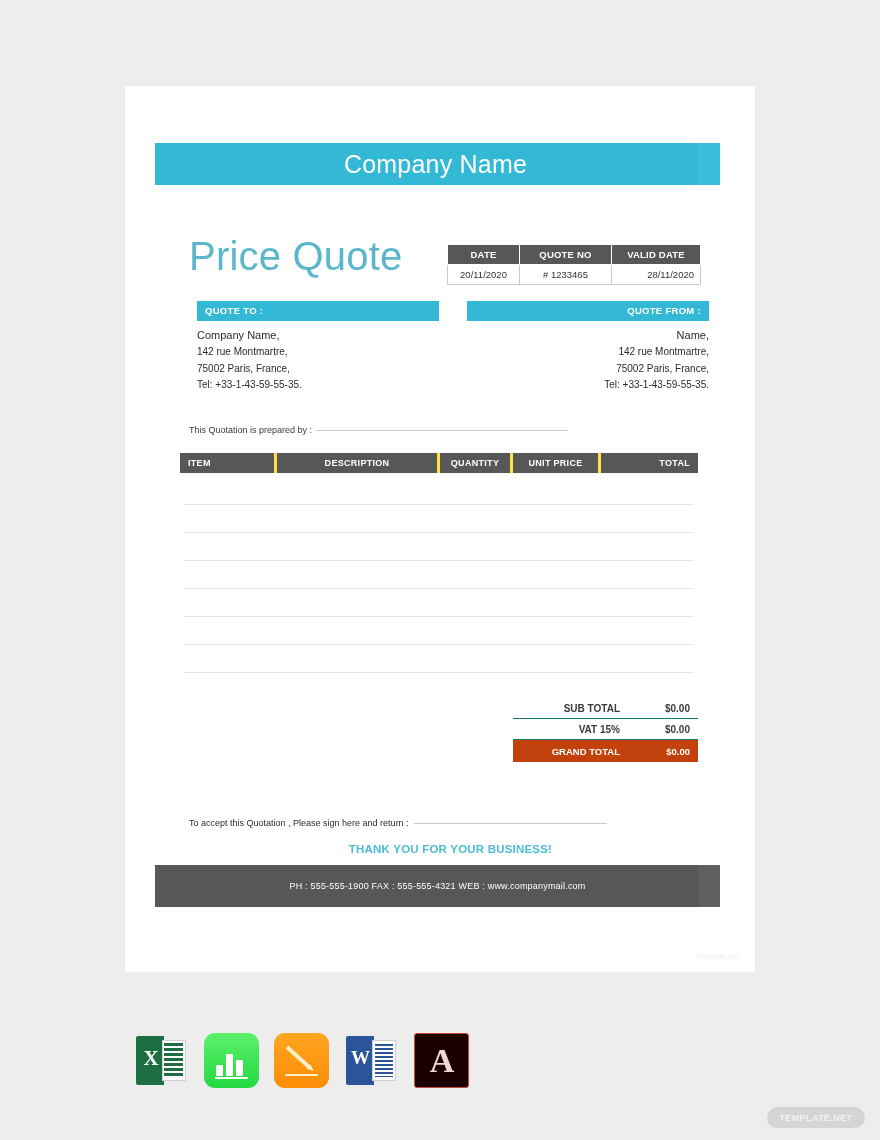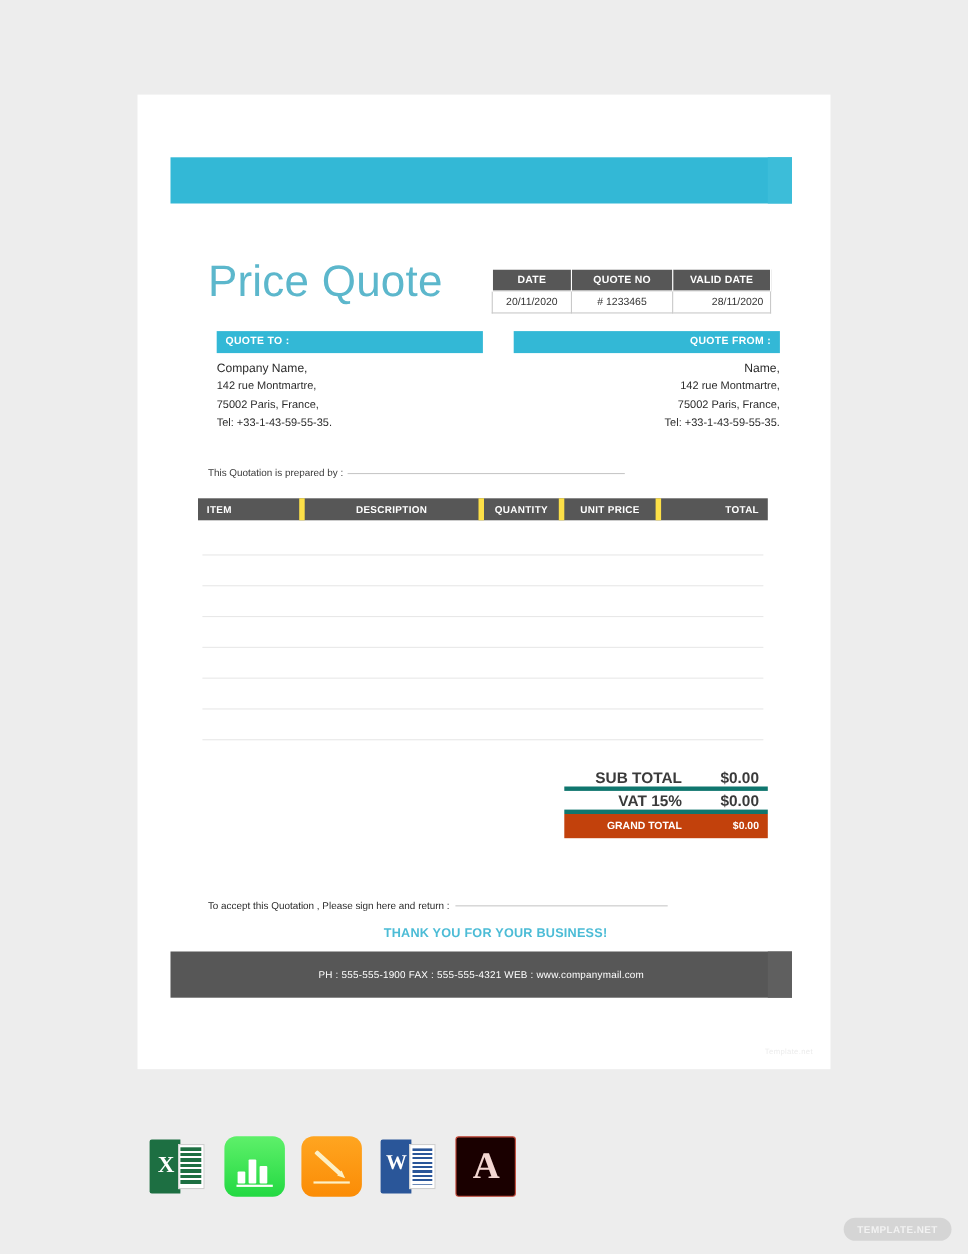--- a/index.html
+++ b/index.html
@@ -169,21 +169,21 @@
     display: flex;
     background: #575757;
     height: 20px;
     align-items: center;
   }
   .items-head .cell {
     color: #ffffff;
     font-size: 9px;
     font-weight: bold;
     letter-spacing: 0.3px;
-    border-right: 5px solid #fde047;
+    border-right: 3px solid #fde047;
     height: 20px;
     line-height: 20px;
     padding: 0 8px;
   }
   .items-head .cell:last-child { border-right: none; }
   .c-item  { width: 97px; text-align: left; }
   .c-desc  { width: 163px; text-align: center; }
   .c-qty   { width: 73px;  text-align: center; }
   .c-price { width: 88px;  text-align: center; }
   .c-total { width: 97px;  text-align: right; }
@@ -201,24 +201,24 @@
     position: absolute;
     left: 388px;
     top: 612px;
     width: 185px;
   }
   .totals .trow {
     display: flex;
     justify-content: space-between;
     align-items: center;
     height: 21px;
-    font-size: 14px;
+    font-size: 10px;
     font-weight: bold;
     color: #3a3a3a;
-    border-bottom: 4px solid #0f766e;
+    border-bottom: 1px solid #0f766e;
     padding: 0 8px 0 0;
   }
   .totals .trow .lbl { flex: 1; text-align: right; padding-right: 22px; }
   .totals .trow .val { width: 48px; text-align: right; }
   .totals .trow.grand {
     background: #c2410c;
     color: #ffffff;
     border-bottom: none;
     height: 22px;
     font-size: 9.5px;
@@ -443,20 +443,21 @@
     align-items: center;
     justify-content: center;
   }
 </style>
 </head>
 <body>
 
 <div class="page">
 
   <div class="company-band">
+    <div class="band-title">Company Name</div>
     <div class="band-notch"></div>
   </div>
 
   <div class="title-row">
     <div class="doc-title">Price Quote</div>
   </div>
 
   <table class="meta-table">
     <tbody>
         <tr>

